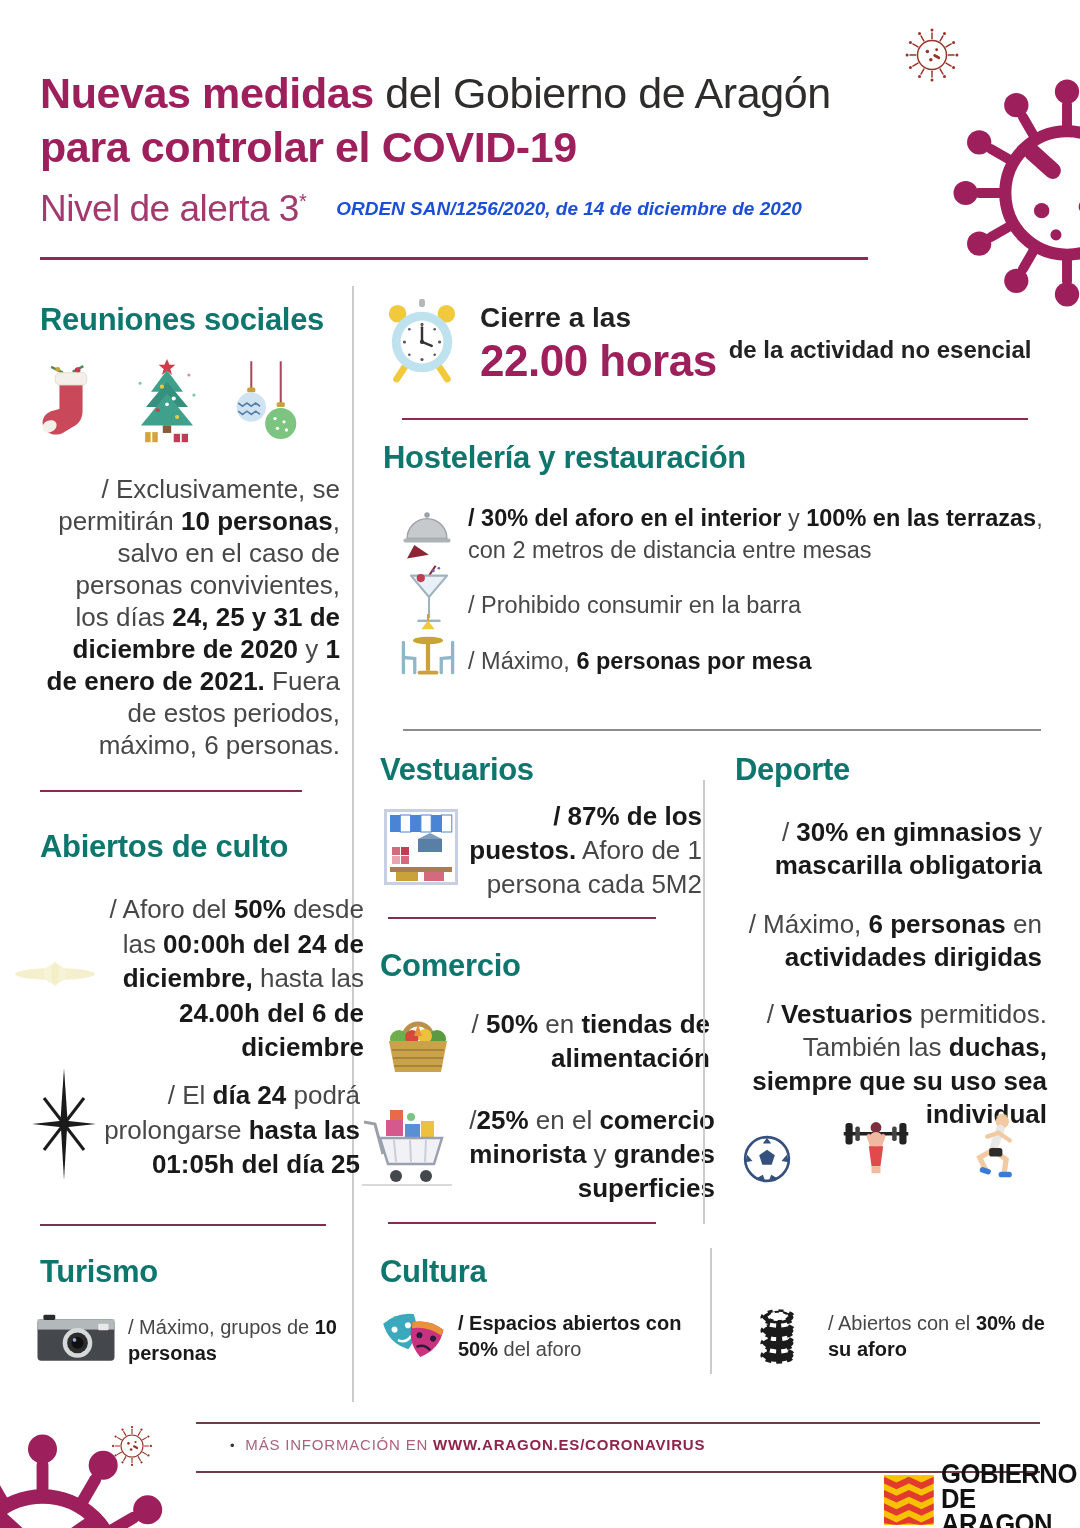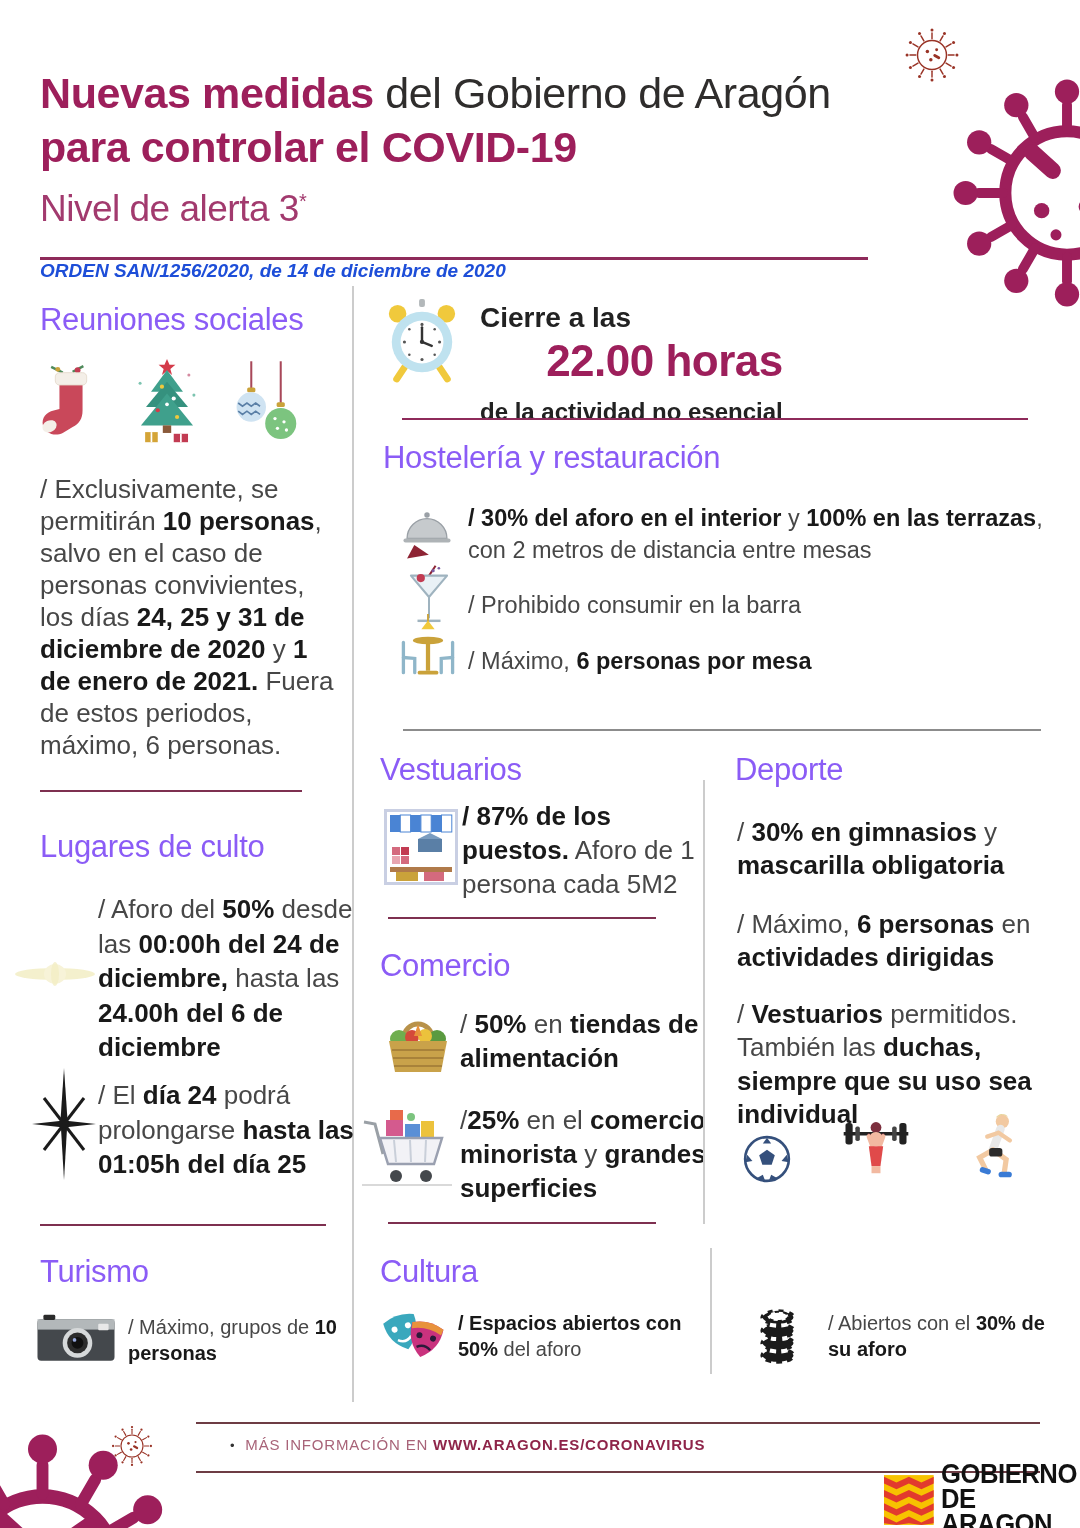--- a/index.html
+++ b/index.html
@@ -9,40 +9,40 @@
     background:#ffffff; overflow:hidden;
     font-family:"Liberation Sans", sans-serif; color:#474747;
   }
   .abs { position:absolute; }
   .b { font-weight:700; color:#191919; }
   .accent { color:#9d1f5b; }
   
   #title { left:40px; top:50px; width:810px; font-size:43px; line-height:1.26;
            font-weight:400; color:#2f2d2c; letter-spacing:-0.4px; }
   #title .b.accent, #title .accent { color:#9d1f5b; }
-  #subtitle-row { left:40px; top:172px; display:flex; align-items:flex-start; gap:30px;flex-direction:column; }
+  #subtitle-row { left:40px; top:172px; display:flex; align-items:center; gap:30px; }
   #alert-level { font-size:37px; color:#a23a6e; letter-spacing:-0.5px; }
   #alert-level sup { font-size:20px; }
   #order-ref { font-size:19px; font-style:italic; font-weight:700; color:#1d4ed8; }
   .rule { background:#8e2a5a; height:3px; }
   #title-rule { left:40px; top:241px; width:828px; }
   
   .sep { height:2px; background:#7e3050; }
   .vsep { width:2px; background:#cccccc; }
   
-  .h2 { font-size:31px; font-weight:400; color:#8b5cf6; letter-spacing:-0.3px; }
+  .h2 { font-size:31px; font-weight:700; color:#0f766e; letter-spacing:-0.3px; }
   
   .txt { line-height:1.3; color:#474747; }
-  .t26 { font-size:26px; }
+  .t26 { font-size:26px;text-align:right; }
   .t25 { font-size:20px; }
   .t23 { font-size:23.5px; line-height:1.36; }
   #reuniones-body { line-height:1.23; }
   
   #closing-text1 { font-size:28px; font-weight:700; color:#222; }
-  #closing-line2 { display:flex; align-items:flex-end; gap:12px; margin-top:2px;flex-direction:column; }
+  #closing-line2 { display:flex; align-items:flex-start; gap:12px; margin-top:2px; }
   #closing-time { font-size:44px; font-weight:700; color:#9d1f5b; letter-spacing:-0.5px; }
   #closing-suffix { font-size:24px; font-weight:700; color:#222; }
   
   .frule { height:2px; background:#6d3c44; }
   #footer-text { font-size:15px; letter-spacing:0.8px; color:#a86378; }
   #footer-text .url { font-weight:700; color:#8e2449; }
   #footer-text .bullet { color:#333; margin-right:10px; font-size:13px; }
   #logo { display:flex; align-items:center; gap:7px; }
   #logo-text { font-size:27px; font-weight:700; color:#111; line-height:0.93;
                transform:scaleX(0.95); transform-origin:left; letter-spacing:-0.5px; }
@@ -203,21 +203,21 @@
       <circle cx="62" cy="76" r="19" fill="#7cc47f"></circle>
       <circle cx="55" cy="70" r="2" fill="#fff"></circle>
         <circle cx="66" cy="74" r="2" fill="#fff"></circle>
       <circle cx="58" cy="82" r="2" fill="#fff"></circle>
         <circle cx="69" cy="84" r="2" fill="#fff"></circle>
     </svg>
   </div>
   <p class="abs txt t26" id="reuniones-body" style="left:40px;top:458px;width:300px"><span>/ Exclusivamente, se permitirán </span><span class="b">10 personas</span><span>, salvo en el caso de personas convivientes, los días </span><span class="b">24, 25 y 31 de diciembre de 2020</span><span> y </span><span class="b">1 de enero de 2021.</span><span> Fuera de estos periodos, máximo, 6 personas.</span></p>
   <div class="abs sep" style="left:40px;top:774px;width:262px"></div>
 
-  <h2 class="abs h2" style="left:40px;top:813px">Lugares de culto</h2>
+  <h2 class="abs h2" style="left:40px;top:813px">Abiertos de culto</h2>
   <svg class="abs" style="left:12px;top:930px" width="86" height="56" viewBox="0 0 86 56">
     <ellipse cx="43" cy="28" rx="40" ry="6" fill="#f2edc4" opacity="0.85"></ellipse>
     <ellipse cx="43" cy="28" rx="11" ry="10" fill="#f7f3d8"></ellipse>
     <ellipse cx="43" cy="28" rx="4" ry="12" fill="#f2edc4" opacity="0.8"></ellipse>
   </svg>
   <p class="abs txt t26" style="left:98px;top:876px;width:266px;line-height:1.33"><span>/ Aforo del </span><span class="b">50%</span><span> desde las </span><span class="b">00:00h del 24 de diciembre,</span><span> hasta las </span><span class="b">24.00h del 6 de diciembre</span></p>
   <svg class="abs" style="left:28px;top:1052px" width="72" height="112" viewBox="0 0 72 112">
     <polygon points="36,0 39.5,52 36,112 32.5,52" fill="#1b1b1b"></polygon>
     <polygon points="4,56 36,52.5 68,56 36,59.5" fill="#1b1b1b"></polygon>
     <line x1="16" y1="30" x2="56" y2="82" stroke="#1b1b1b" stroke-width="3"></line>

